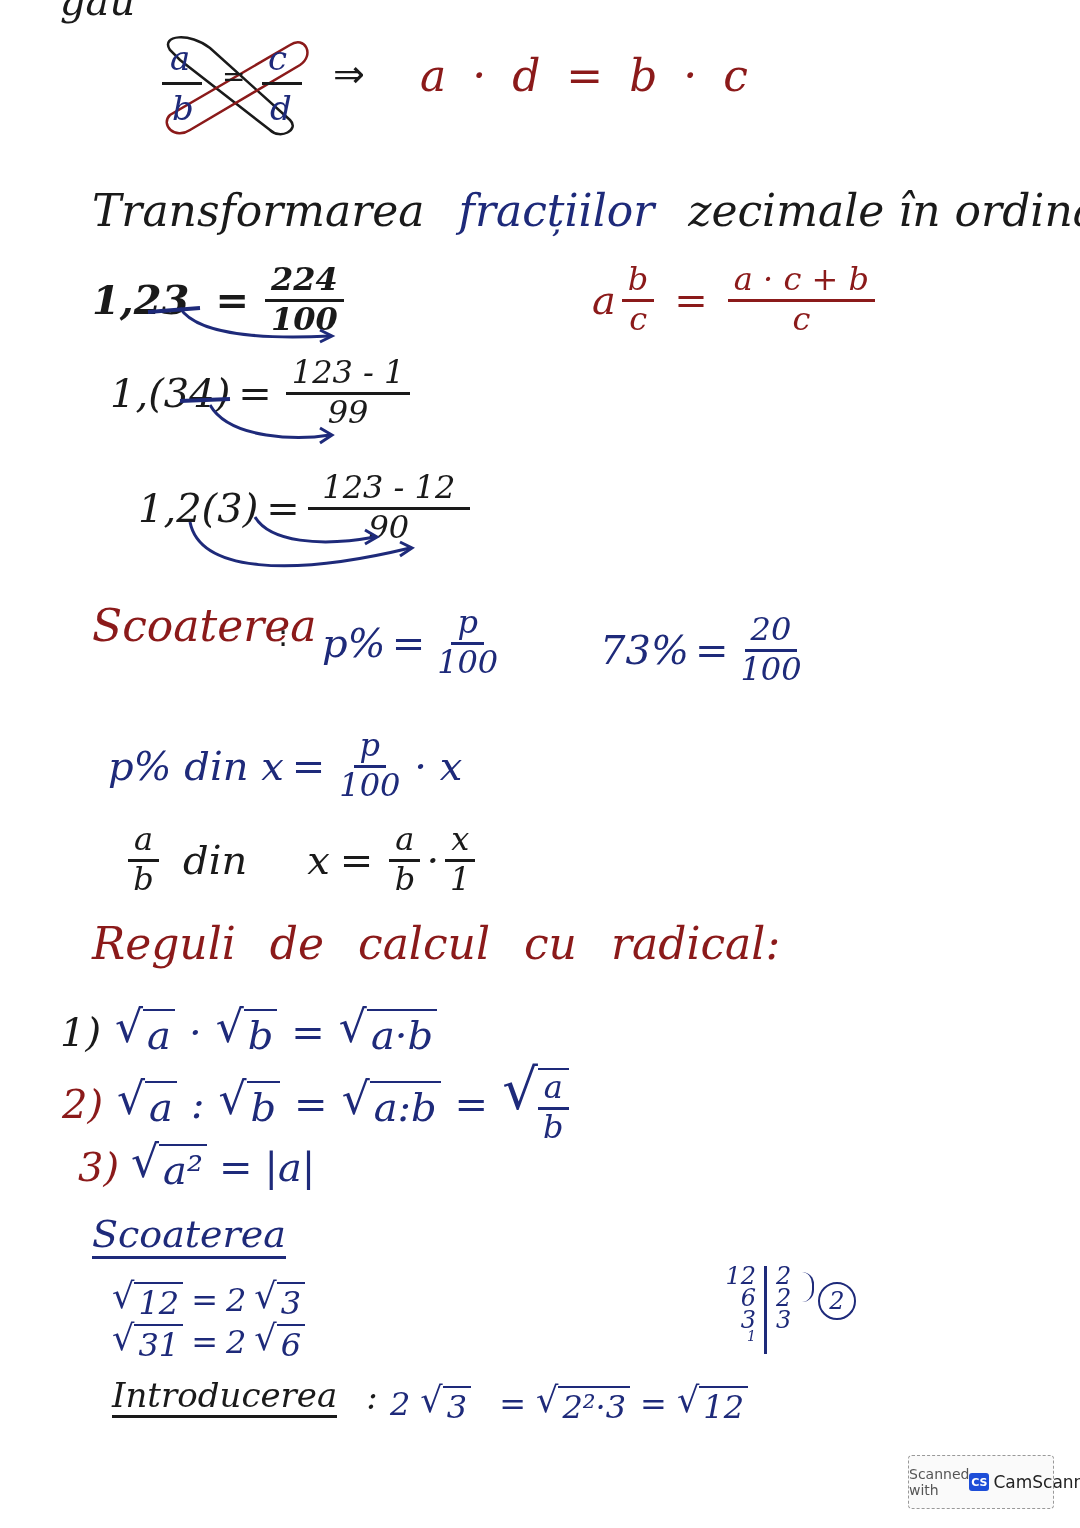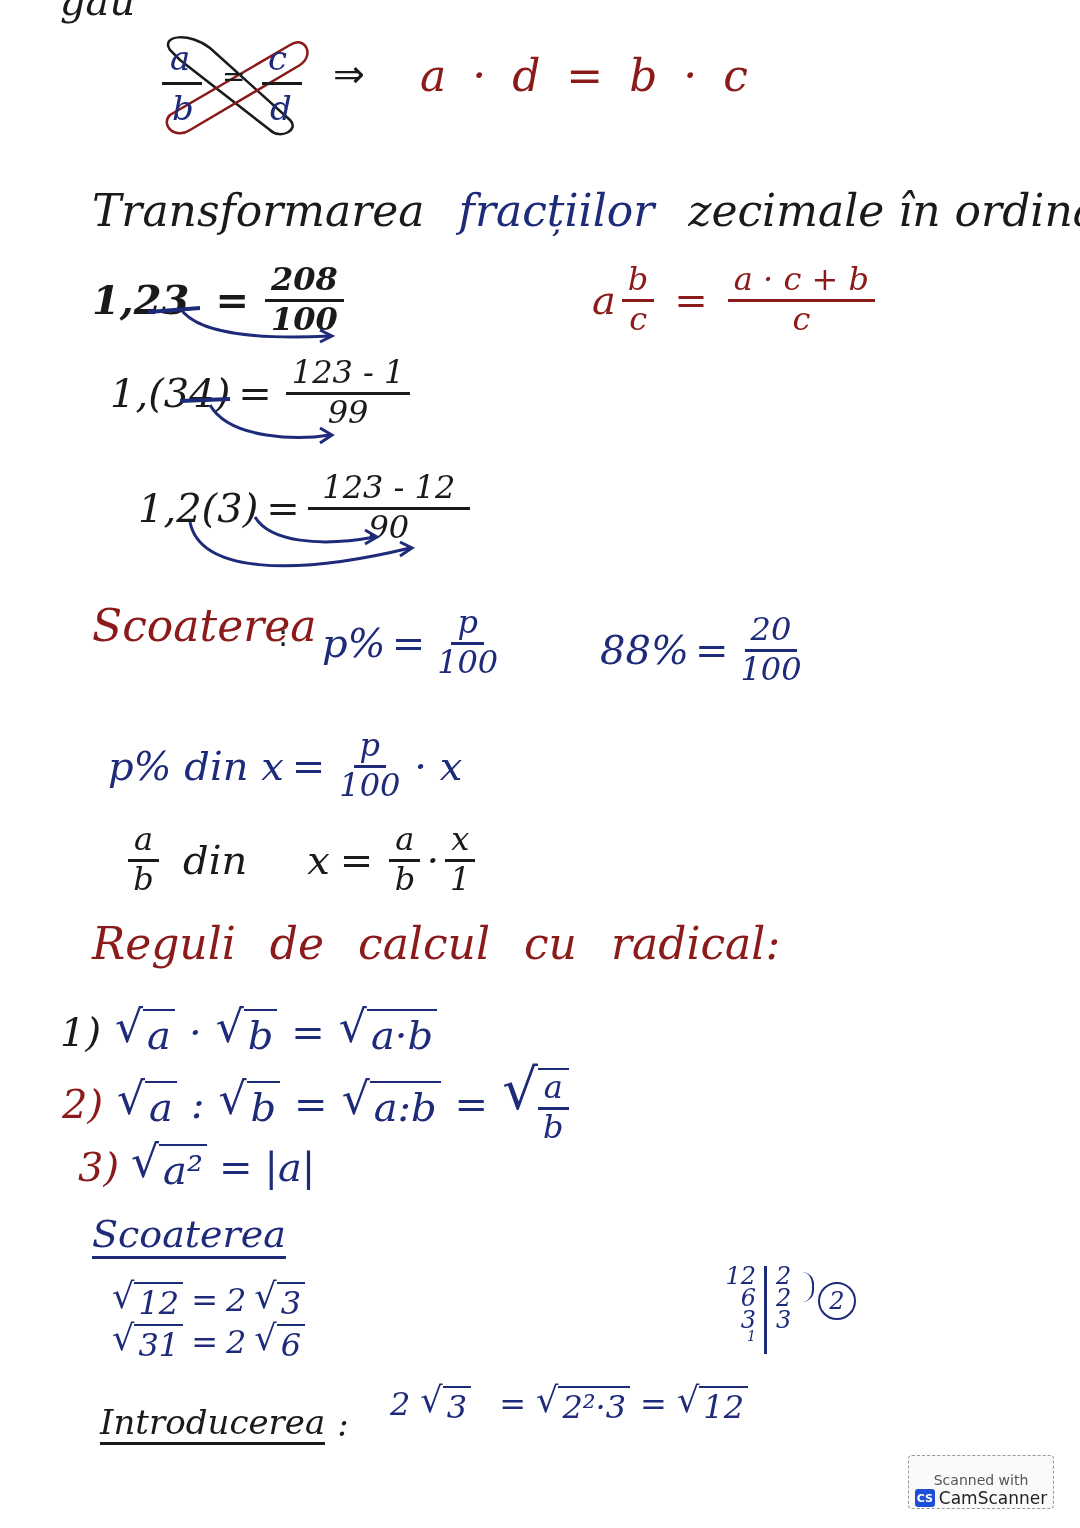--- a/index.html
+++ b/index.html
@@ -15,21 +15,21 @@
     .frac .den { padding-top:0; line-height:1.1; }
     .row { display:flex; align-items:center; white-space:nowrap; }
     .sqrt { display:inline-flex; align-items:flex-start; }
     .sqrt .sign { font-size:1.1em; line-height:1; }
     .sqrt .rad { border-top:2px solid currentColor; padding:0 4px; line-height:1.2; margin-top:4px; }
     .ul { border-bottom:3px solid currentColor; }
     .title { font-size:44px; }
     .eq { font-size:40px; }
     .small { font-size:32px; }
     .badge { left:908px; top:1455px; width:144px; height:52px; border:1px dashed #999; border-radius:4px;
-             background:#fafafa; display:flex; flex-direction:column; align-items:center; justify-content:flex-end; }
+             background:#fafafa; display:flex; flex-direction:row; align-items:center; justify-content:space-between; }
     .badge .t1 { font-size:14px; color:#555; }
     .badge .t2 { font-size:17px; color:#222; display:flex; align-items:center; gap:4px; }
     .cs-logo { width:20px; height:18px; background:#1d4ed8; color:#fff; border-radius:3px; font-size:11px;
                font-weight:bold; display:inline-flex; align-items:center; justify-content:center; }
     .arrow { position:absolute; }
   </style>
 </head>
 <body>
 
 <div class="abs hw black" style="left:60px; top:-22px; font-size:40px;">gau</div>
@@ -53,21 +53,21 @@
 <div class="abs row hw title" style="left:92px; top:185px; gap:34px;">
   <span class="black">Transformarea</span>
   <span class="blue">fracțiilor</span>
   <span class="black">zecimale în ordinare</span>
 </div>
 
 <div class="abs row hw black eq" style="left:92px; top:262px;font-weight:bold;">
   <span>1,23</span>
   <span style="margin:0 10px 0 26px;">=</span>
   <span class="frac small">
-    <span class="num">208</span>
+    <span class="num">224</span>
     <span class="den">100</span>
   </span>
 </div>
 <svg class="arrow" style="left:140px; top:300px;" width="200" height="45">
   <path d="M40 8 C60 40, 150 38, 190 36" fill="none" stroke="#1e2a7a" stroke-width="3"></path>
   <path d="M180 30 L192 36 L180 42" fill="none" stroke="#1e2a7a" stroke-width="3"></path>
   <path d="M8 12 L60 8" stroke="#1e2a7a" stroke-width="4"></path>
 </svg>
 
 <div class="abs row hw black eq" style="left:110px; top:355px;">
@@ -116,21 +116,21 @@
 <div class="abs black" style="left:278px; top:618px; font-size:30px;">:</div>
 <div class="abs row hw blue eq" style="left:322px; top:605px;">
   <span>p%</span>
   <span style="margin:0 6px;">=</span>
   <span class="frac small">
     <span class="num">p</span>
     <span class="den">100</span>
   </span>
 </div>
 <div class="abs row hw blue eq" style="left:600px; top:612px;">
-  <span>88%</span>
+  <span>73%</span>
   <span style="margin:0 6px;">=</span>
   <span class="frac small">
     <span class="num">20</span>
     <span class="den">100</span>
   </span>
 </div>
 
 <div class="abs row hw blue eq" style="left:108px; top:728px;">
   <span>p% din x</span>
   <span style="margin:0 8px;">=</span>
@@ -253,21 +253,21 @@
 </div>
 <div class="abs" style="left:764px; top:1266px; height:88px; border-left:3px solid #1e2a7a;"></div>
 <div class="abs hw blue" style="left:776px; top:1265px; font-size:24px; line-height:22px;">
   <div>2</div>
   <div>2</div>
   <div>3</div>
 </div>
 <div class="abs" style="left:796px; top:1272px; width:16px; height:30px; border-right:2px solid #1e2a7a; border-radius:0 12px 12px 0;"></div>
 <div class="abs hw blue" style="left:818px; top:1282px; width:34px; height:34px; border:2px solid #1e2a7a; border-radius:50%; display:flex; align-items:center; justify-content:center; font-size:24px;">2</div>
 
-<div class="abs row hw blue" style="left:100px; top:1375px; font-size:34px; gap:12px;margin-top:27px;">
+<div class="abs row hw blue" style="left:112px; top:1375px; font-size:34px; gap:29px;">
   <span class="ul black">Introducerea</span>
   <span class="black">:</span>
 </div>
 <div class="abs row hw blue small" style="left:390px; top:1382px; gap:10px;">
   <span>2</span>
   <span class="sqrt">
       <span class="sign">√</span>
       <span class="rad">3</span>
     </span>
   <span style="margin-left:18px;">=</span>

